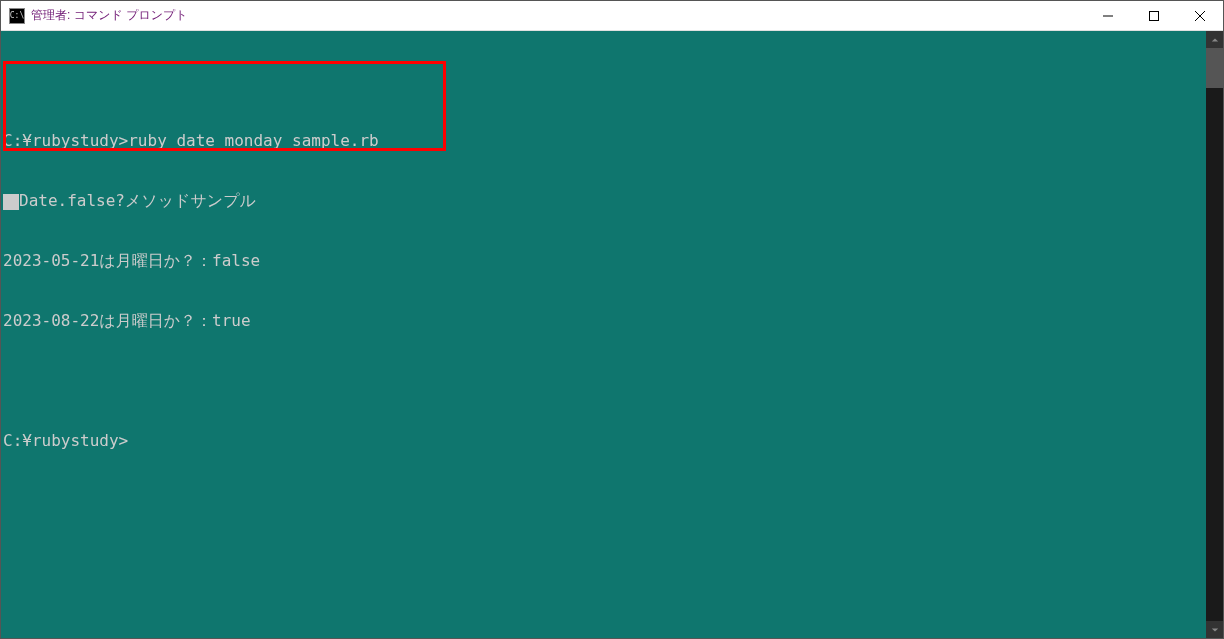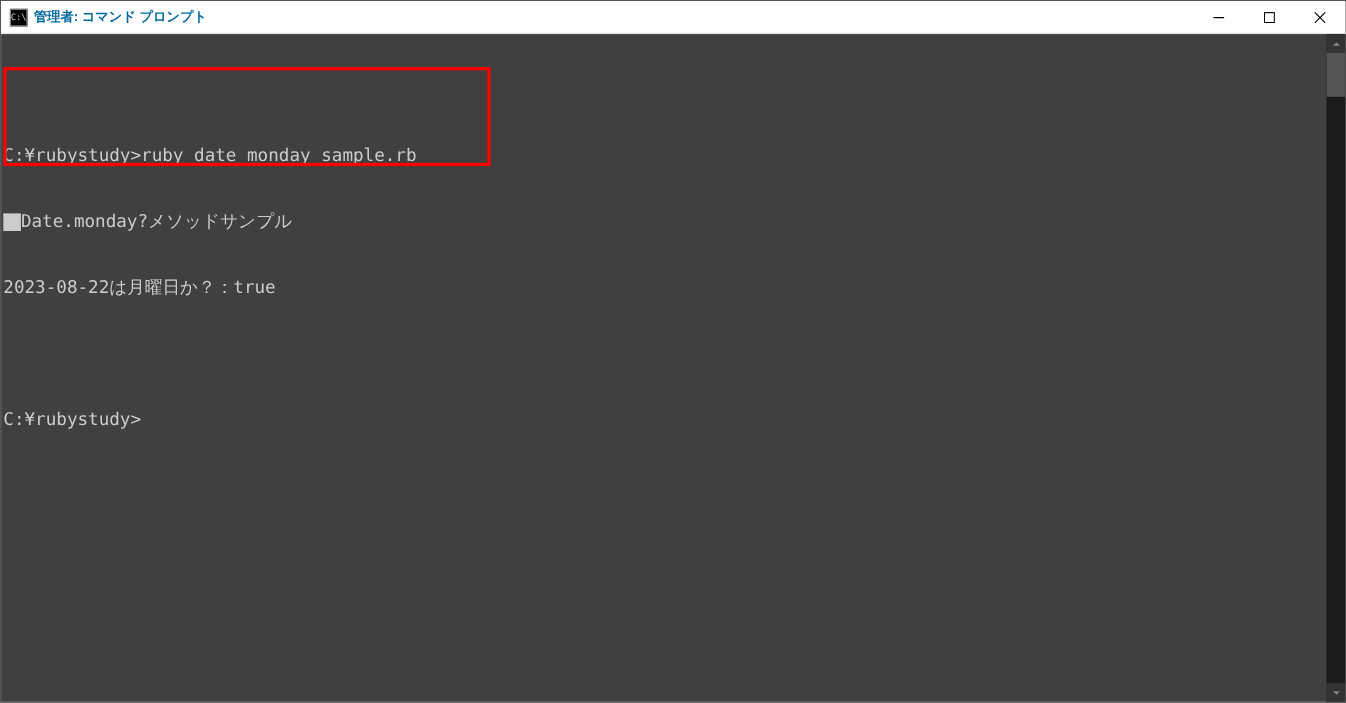--- a/index.html
+++ b/index.html
@@ -49,22 +49,21 @@
       display: flex;
       align-items: center;
       justify-content: center;
       font-size: 8px;
       color: #ccc;
       font-family: monospace;
     }
     
     .window-title {
       font-size: 12px;
-      color: #0369a1;
-      font-weight: bold;
+      color: #701a75;
     }
     
     .window-controls {
       display: flex;
       height: 100%;
     }
     
     .control-btn {
       width: 46px;
       height: 100%;
@@ -76,21 +75,21 @@
       cursor: default;
     }
     
     .control-btn svg {
       width: 10px;
       height: 10px;
     }
     
     .console-area {
       flex: 1;
-      background: #404040;
+      background: #0f766e;
       position: relative;
       display: flex;
     }
     
     .console-content {
       flex: 1;
       padding: 0;
       font-family: "MS Gothic", "Consolas", monospace;
       font-size: 16px;
       line-height: 20px;
@@ -193,21 +192,22 @@
           <line x1="10" y1="0" x2="0" y2="10" stroke="#000" stroke-width="1"></line>
         </svg>
       </button>
     </div>
   </div>
 
   <div class="console-area">
     <div class="console-content">
       <div class="blank-line"></div>
       <div class="console-line"><span>C:¥rubystudy&gt;</span><span>ruby date_monday_sample.rb</span></div>
-      <div class="console-line"><span class="white-square"></span><span>Date.monday?メソッドサンプル</span></div>
+      <div class="console-line"><span class="white-square"></span><span>Date.false?メソッドサンプル</span></div>
+      <div class="console-line"><span>2023-05-21は月曜日か？：false</span></div>
       <div class="console-line"><span>2023-08-22は月曜日か？：true</span></div>
       <div class="blank-line"></div>
       <div class="console-line"><span>C:¥rubystudy&gt;</span></div>
       
       <div class="highlight-box"></div>
     </div>
 
     <div class="scrollbar">
       <div class="scroll-arrow">
         <svg viewBox="0 0 10 10">

